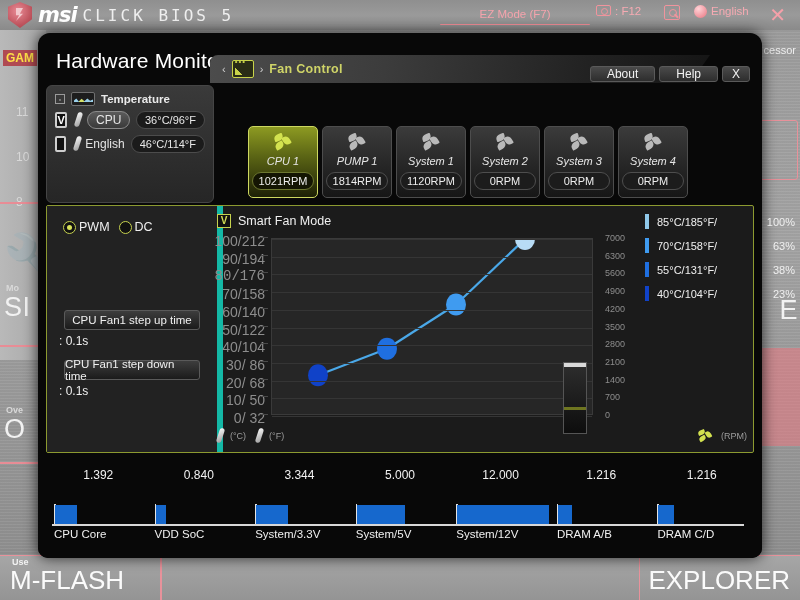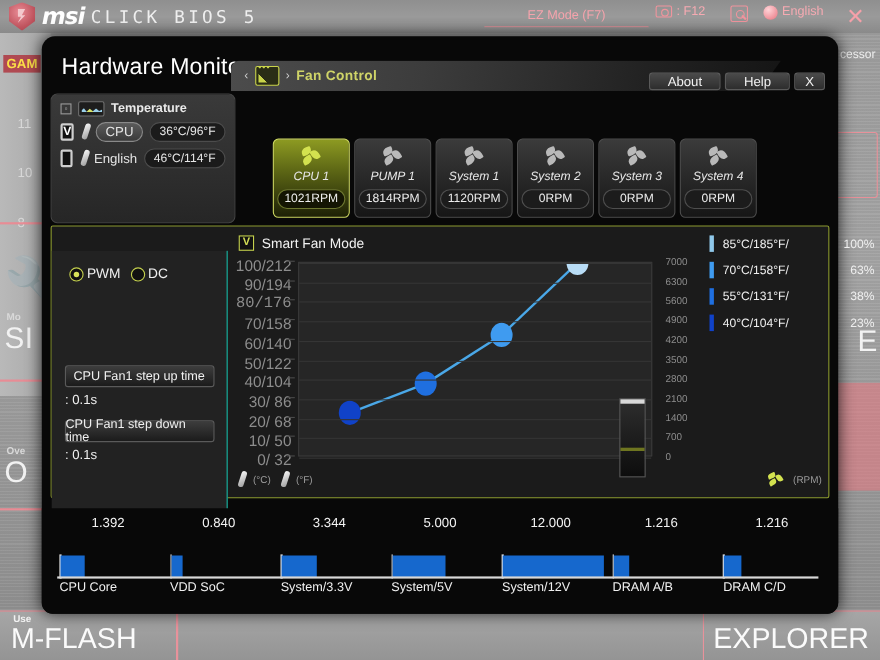--- a/index.html
+++ b/index.html
@@ -169,22 +169,22 @@
     font-size:11px; display:flex; align-items:center; justify-content:center;
   }
   .fan-tab.sel .fan-rpm { background:#141503; border-color:#6d7730; }
 
   
   .content-frame {
     position:absolute; left:8px; top:172px; width:708px; height:248px;
     border:1.5px solid #8c9a30; background:#1b1b1b; border-radius:2px;
   }
   .left-pane {
-    position:absolute; left:0; top:0; width:160px; height:100%;
-    background:#222; border-right:1px solid #14b8a6;margin-top:22px;
+    position:absolute; left:0; top:0; width:176px; height:100%;
+    background:#222; border-right:6px solid #14b8a6;
   }
   .radio-row { display:flex; align-items:center; gap:3px; padding:14px 0 0 16px; }
   .radio { width:13px;height:13px;border-radius:50%;border:1.5px solid #c6d24e;background:#111;position:relative; }
   .radio.on::after{content:"";position:absolute;left:3px;top:3px;width:5px;height:5px;border-radius:50%;background:#d8e35a;}
   .radio.off { border-color:#c6d24e; }
   .radio-lbl { color:#efefef; font-size:12.5px; margin-right:6px; }
   .step-btn {
     margin:0 auto; width:136px; height:20px; border-radius:3px;
     background:linear-gradient(180deg,#3d3d3d,#1b1b1b); border:1px solid #5a5a5a;
     color:#f0f0f0; font-size:11.5px; display:flex; align-items:center; justify-content:center;

